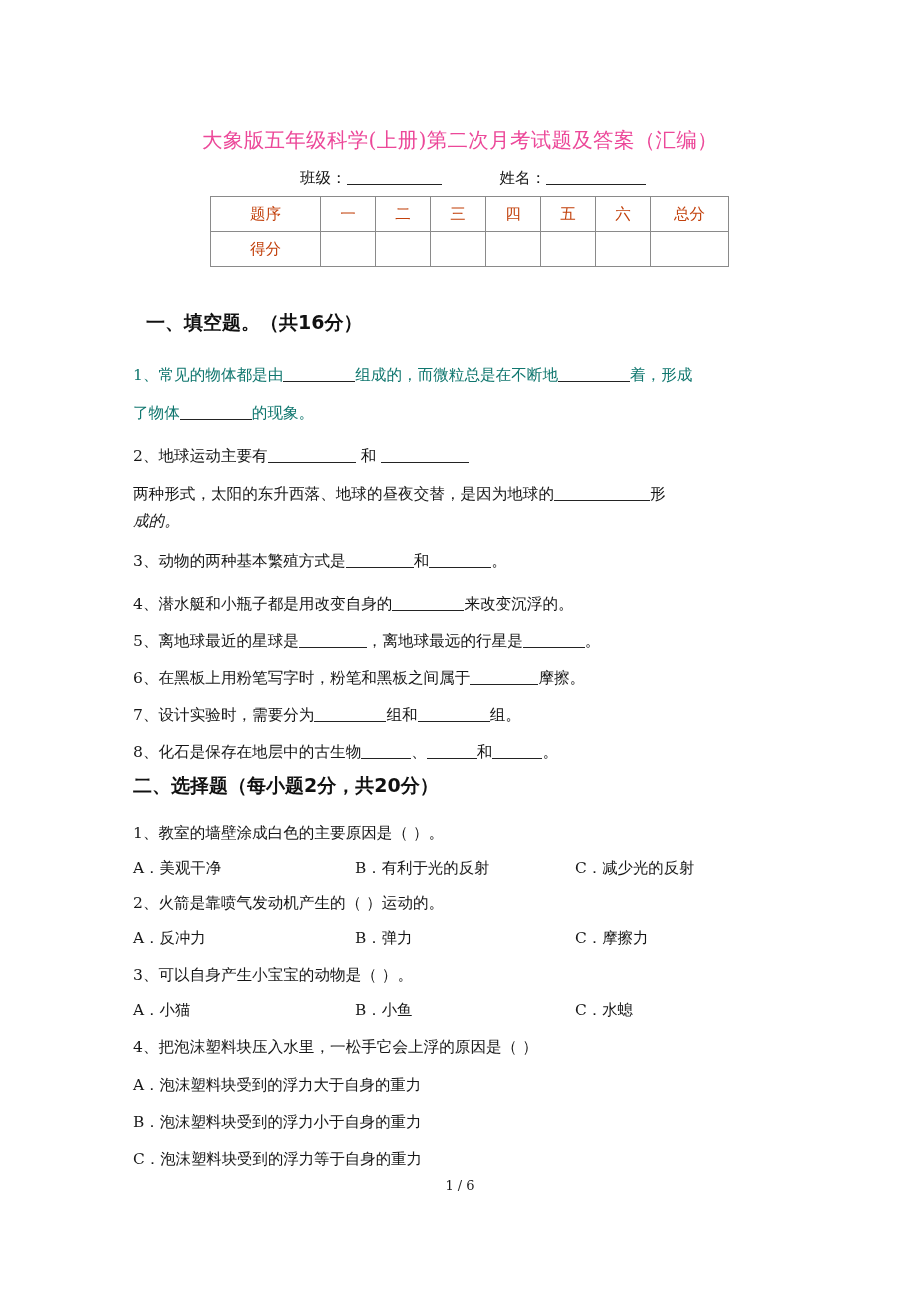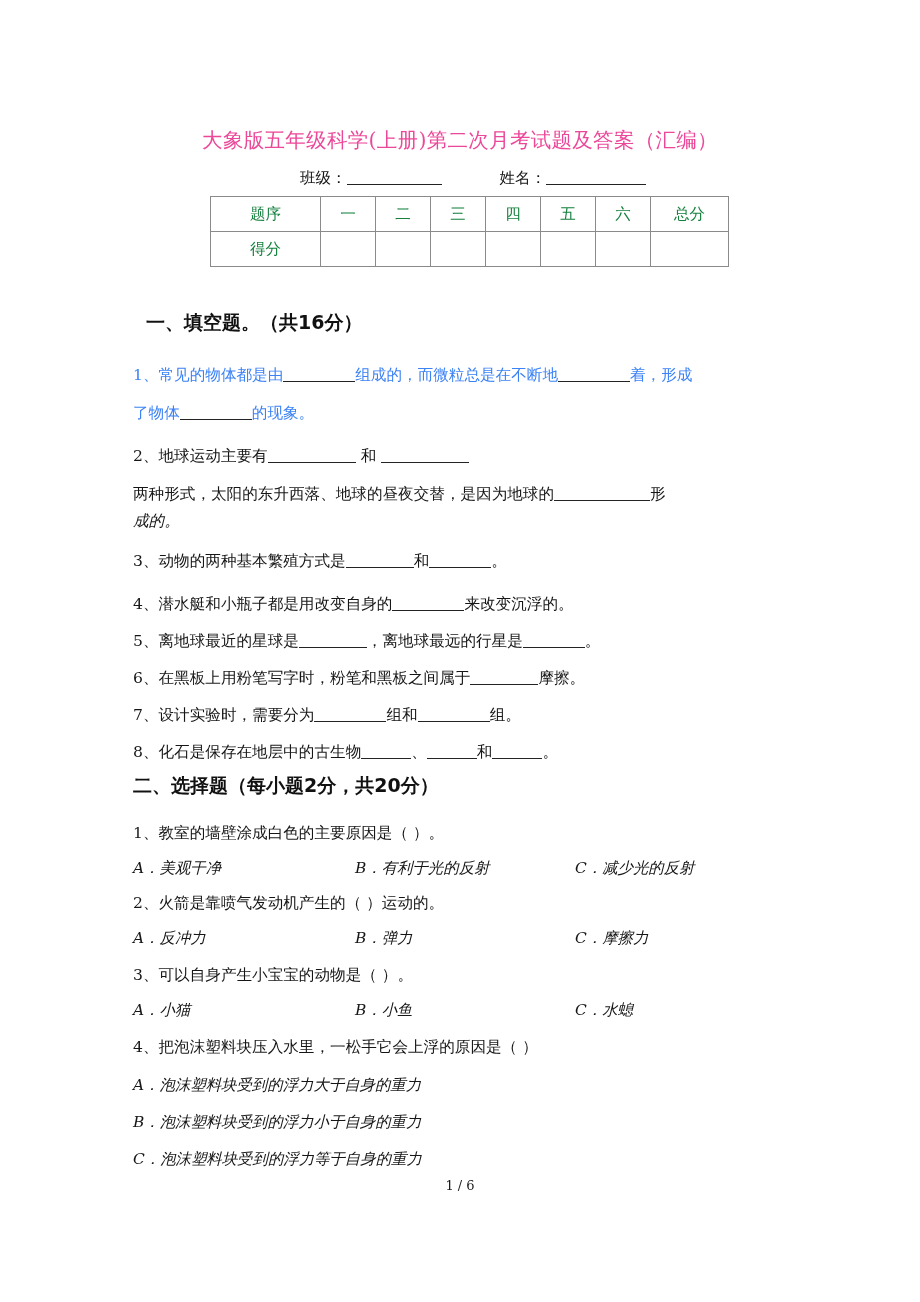--- a/index.html
+++ b/index.html
@@ -64,21 +64,21 @@
     width: 498px;
     border-collapse: collapse;
     table-layout: fixed;
   }
   .score-table td {
     border: 1px solid #8a8a8a;
     height: 34px;
     text-align: center;
     vertical-align: middle;
     font-size: 15.5px;
-    color: #15803d;
+    color: #c2410c;
     padding: 0;
   }
   .score-table col.c-label { width: 110px; }
   .score-table col.c-num   { width: 55px; }
   .score-table col.c-total { width: 78px; }
 
   
   .section-heading {
     position: absolute;
     left: 133px;
@@ -98,21 +98,21 @@
     color: #161616;
     white-space: nowrap;
     font-family: "DejaVu Serif", "Liberation Serif", serif;
   }
   .qwrap {
     position: absolute;
     left: 133px;
     width: 660px;
     font-size: 15.6px;
     line-height: 38px;
-    color: #3b82f6;
+    color: #0f766e;
     font-family: "DejaVu Serif", "Liberation Serif", serif;
   }
 
   
   .blank {
     display: inline-block;
     border-bottom: 1px solid #232323;
     height: 13px;
     vertical-align: -2px;
   }
@@ -129,21 +129,20 @@
     left: 133px;
     width: 680px;
     font-size: 15.4px;
     color: #161616;
     white-space: nowrap;
     font-family: "DejaVu Serif", "Liberation Serif", serif;
   }
   .opt {
     display: inline-block;
     vertical-align: top;
-    font-style: italic;
   }
   .opt-a { width: 222px; }
   .opt-b { width: 220px; }
   .opt-c { width: 220px; }
   .opt-full { width: 660px; }
 
   
   .footer {
     position: absolute;
     left: 0; right: 0;

